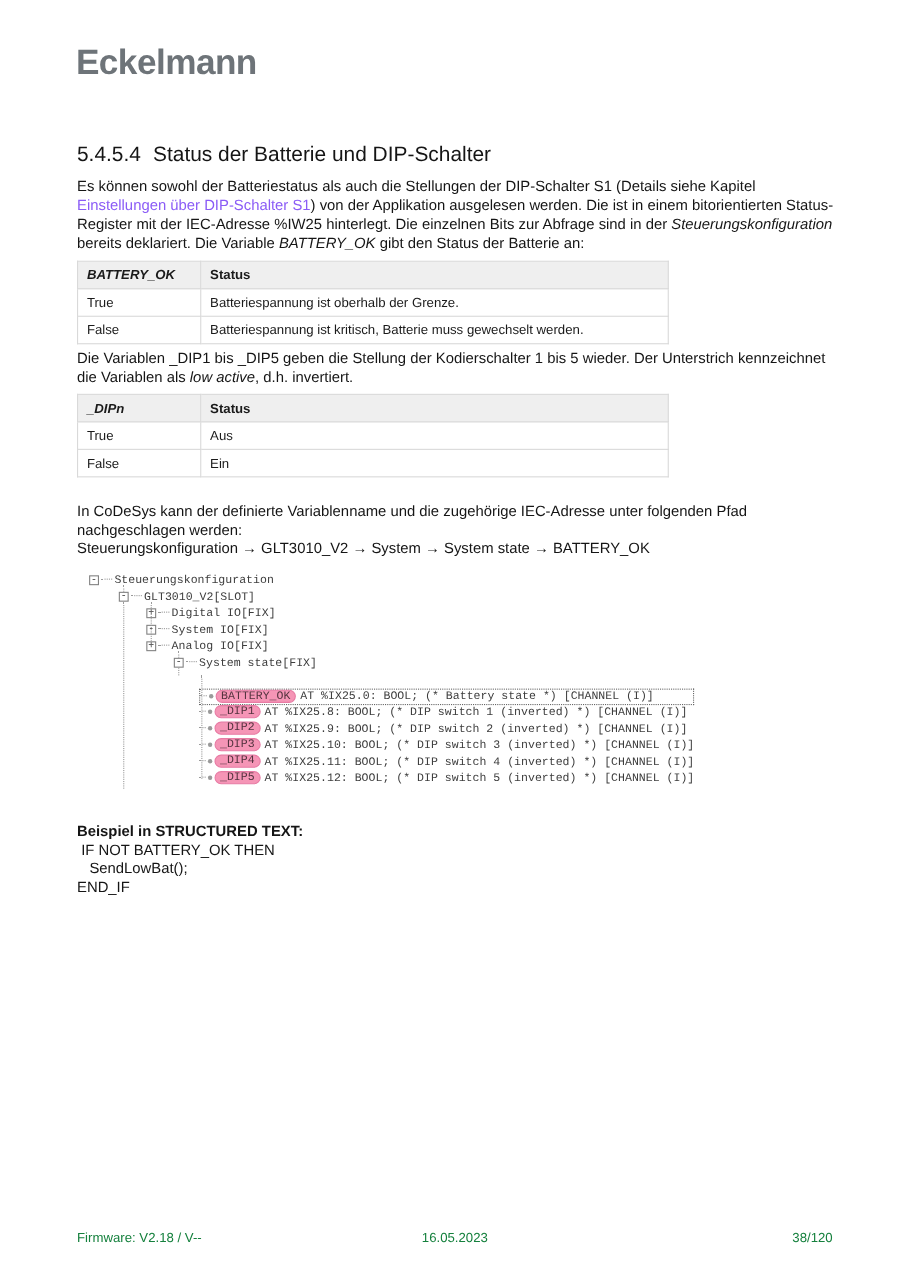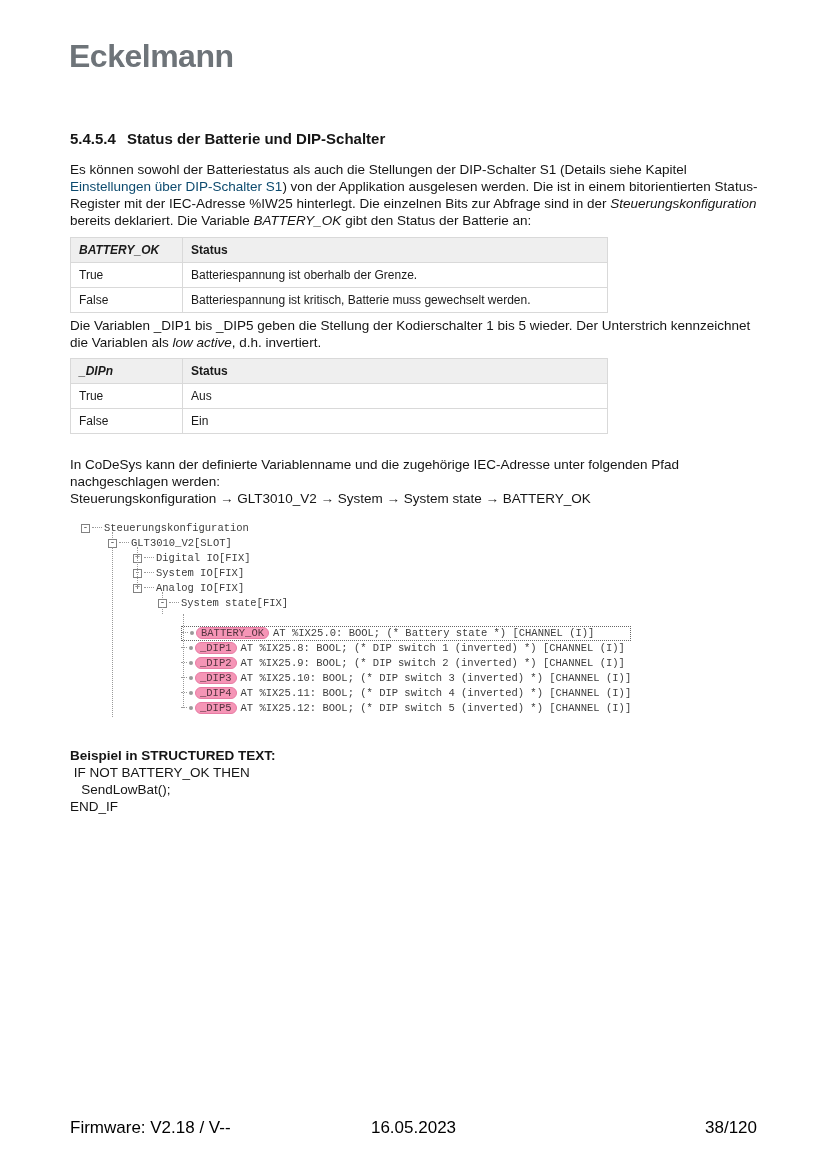--- a/index.html
+++ b/index.html
@@ -5,28 +5,28 @@
   * { margin:0; padding:0; box-sizing:border-box; }
   html,body { background:#ffffff; }
   .page {
     position:relative; width:798px; height:1169px; background:#ffffff;
     font-family:"Liberation Sans", sans-serif; color:#151515; overflow:hidden;padding-left:28px;
   }
   .logo {
     position:absolute; left:69px; top:38px;
     font-size:32px; font-weight:bold; color:#6e7479; letter-spacing:-0.5px;
   }
-  .heading { position:absolute; left:70px; top:130px; font-size:15px; font-weight:bold; white-space:nowrap; }
+  .heading { position:absolute; left:70px; top:130px; font-size:19px; font-weight:normal; white-space:nowrap; }
   .heading .num { margin-right:11px; }
 
   .para { position:absolute; left:70px; width:692px; font-size:13.5px; line-height:17px; }
   #intro-para { top:161px; }
   #dip-para { top:317px; }
   #codesys-para { top:456px; }
-  .link { color:#0c4a6e; cursor:pointer; text-decoration:none; }
+  .link { color:#8b5cf6; cursor:pointer; text-decoration:none; }
   .em { font-style:italic; }
   .path-line { }
 
   table.datatable {
     position:absolute; left:70px; width:537px;
     border-collapse:collapse; table-layout:fixed; font-size:12px; color:#1a1a1a;
   }
   #battery-table { top:237px; }
   #dip-table { top:358px; }
   .datatable th, .datatable td {
@@ -74,21 +74,21 @@
   .selected-box {
     display:inline-block; border:1px dotted #666; padding:0 36px 0 0; height:15px; line-height:13px;
   }
 
   #example { position:absolute; left:70px; top:747px; font-size:13.5px; line-height:17px; }
   #example .example-heading { font-weight:bold; }
   #example .code-line { white-space:pre; }
 
   #footer {
     position:absolute; left:70px; top:1118px; width:687px;
-    display:flex; font-size:17px; color:#000000;
+    display:flex; font-size:12px; color:#15803d;
   }
   #footer .f-left { flex:1; text-align:left; }
   #footer .f-center { flex:1; text-align:center; }
   #footer .f-right { flex:1; text-align:right; }
 </style>
 </head>
 <body>
 
 <div class="page">
 

